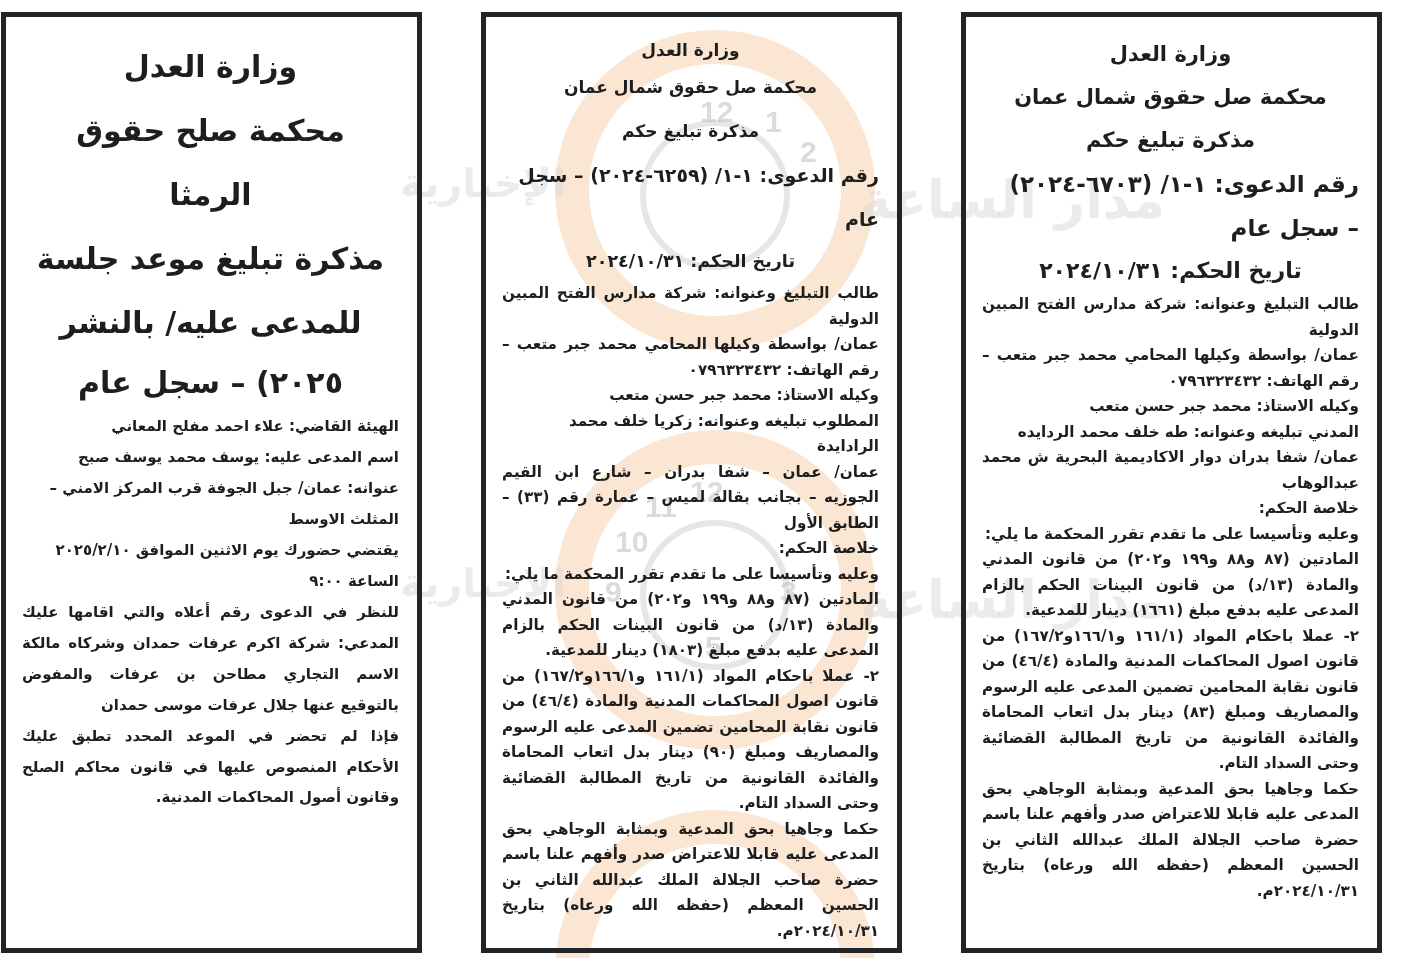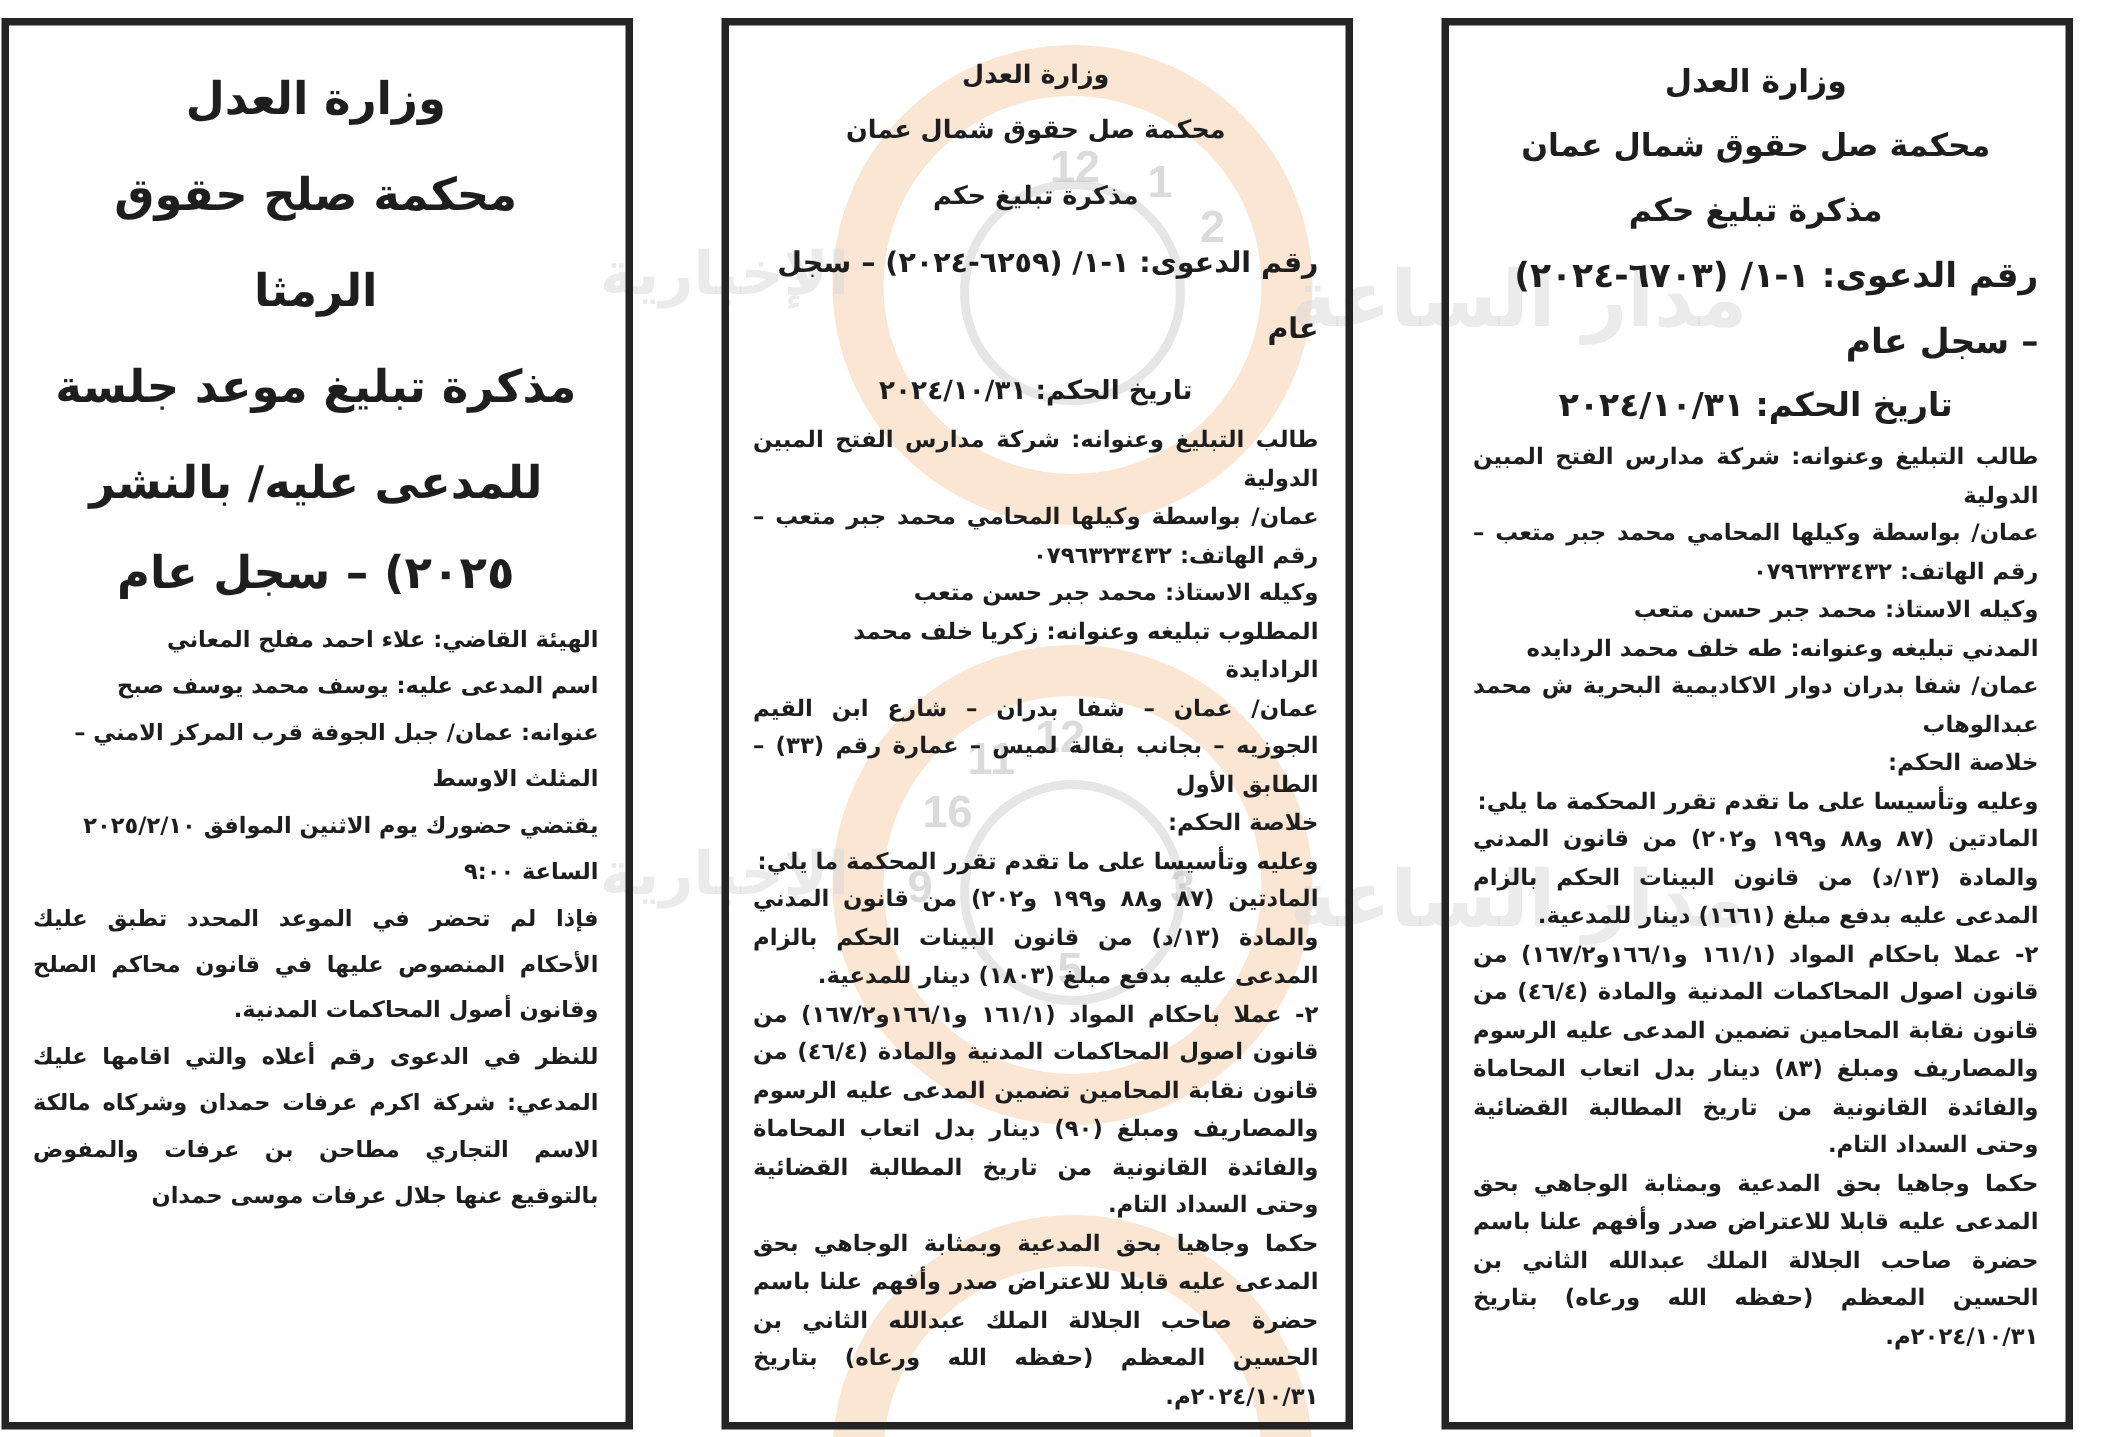--- a/index.html
+++ b/index.html
@@ -46,43 +46,43 @@
   <div class="wm wm-ring" style="left:555px;top:30px;width:320px;height:320px;"></div>
   <div class="wm wm-inner" style="left:640px;top:120px;width:150px;height:150px;"></div>
   <div class="wm wm-ring" style="left:555px;top:430px;width:320px;height:320px;"></div>
   <div class="wm wm-inner" style="left:640px;top:520px;width:150px;height:150px;"></div>
   <div class="wm wm-ring" style="left:555px;top:810px;width:320px;height:320px;"></div>
   <span class="wm-num" style="left:700px;top:95px;">12</span>
   <span class="wm-num" style="left:765px;top:105px;">1</span>
   <span class="wm-num" style="left:800px;top:135px;">2</span>
   <span class="wm-num" style="left:690px;top:475px;">12</span>
   <span class="wm-num" style="left:645px;top:490px;">11</span>
-  <span class="wm-num" style="left:615px;top:525px;">16</span>
+  <span class="wm-num" style="left:615px;top:525px;">10</span>
   <span class="wm-num" style="left:605px;top:575px;">9</span>
   <span class="wm-num" style="left:780px;top:575px;">3</span>
   <span class="wm-num" style="left:705px;top:630px;">5</span>
   <span class="wm-text" style="left:400px;top:160px;font-size:40px;">الإخبارية</span>
   <span class="wm-text" style="left:860px;top:170px;font-size:52px;">مدار الساعة</span>
   <span class="wm-text" style="left:400px;top:560px;font-size:40px;">الإخبارية</span>
   <span class="wm-text" style="left:860px;top:570px;font-size:52px;">مدار الساعة</span>
 </div>
 
 <section id="box-left" class="box">
   <p class="left-big" style="margin-top:4px;">وزارة العدل</p>
   <p class="left-big">محكمة صلح حقوق</p>
   <p class="left-big">الرمثا</p>
   <p class="left-big">مذكرة تبليغ موعد جلسة</p>
   <p class="left-big">للمدعى عليه/ بالنشر</p>
   <p class="left-big" style="line-height:56px;">٢٠٢٥) – سجل عام</p>
   <p class="left-body">الهيئة القاضي: علاء احمد مفلح المعاني</p>
   <p class="left-body">اسم المدعى عليه: يوسف محمد يوسف صبح</p>
   <p class="left-body">عنوانه: عمان/ جبل الجوفة قرب المركز الامني – المثلث الاوسط</p>
   <p class="left-body">يقتضي حضورك يوم الاثنين الموافق ٢٠٢٥/٢/١٠ الساعة ٩:٠٠</p>
+  <p class="left-body justify">للنظر في الدعوى رقم أعلاه والتي اقامها عليك المدعي: شركة اكرم عرفات حمدان وشركاه مالكة الاسم التجاري مطاحن بن عرفات والمفوض بالتوقيع عنها جلال عرفات موسى حمدان</p>
   <p class="left-body justify tight">فإذا لم تحضر في الموعد المحدد تطبق عليك الأحكام المنصوص عليها في قانون محاكم الصلح وقانون أصول المحاكمات المدنية.</p>
-  <p class="left-body justify">للنظر في الدعوى رقم أعلاه والتي اقامها عليك المدعي: شركة اكرم عرفات حمدان وشركاه مالكة الاسم التجاري مطاحن بن عرفات والمفوض بالتوقيع عنها جلال عرفات موسى حمدان</p>
 </section>
 
 <section id="box-mid" class="box">
   <p class="hd mid-hd1">وزارة العدل</p>
   <p class="hd mid-hd2">محكمة صل حقوق شمال عمان</p>
   <p class="hd mid-hd3">مذكرة تبليغ حكم</p>
   <p class="mid-case">رقم الدعوى: ١-١/ (٦٢٥٩-٢٠٢٤) – سجل عام</p>
   <p class="mid-date">تاريخ الحكم: ٢٠٢٤/١٠/٣١</p>
   <p class="p justify">طالب التبليغ وعنوانه: شركة مدارس الفتح المبين الدولية</p>
   <p class="p justify">عمان/ بواسطة وكيلها المحامي محمد جبر متعب – رقم الهاتف: ٠٧٩٦٣٢٣٤٣٢</p>

